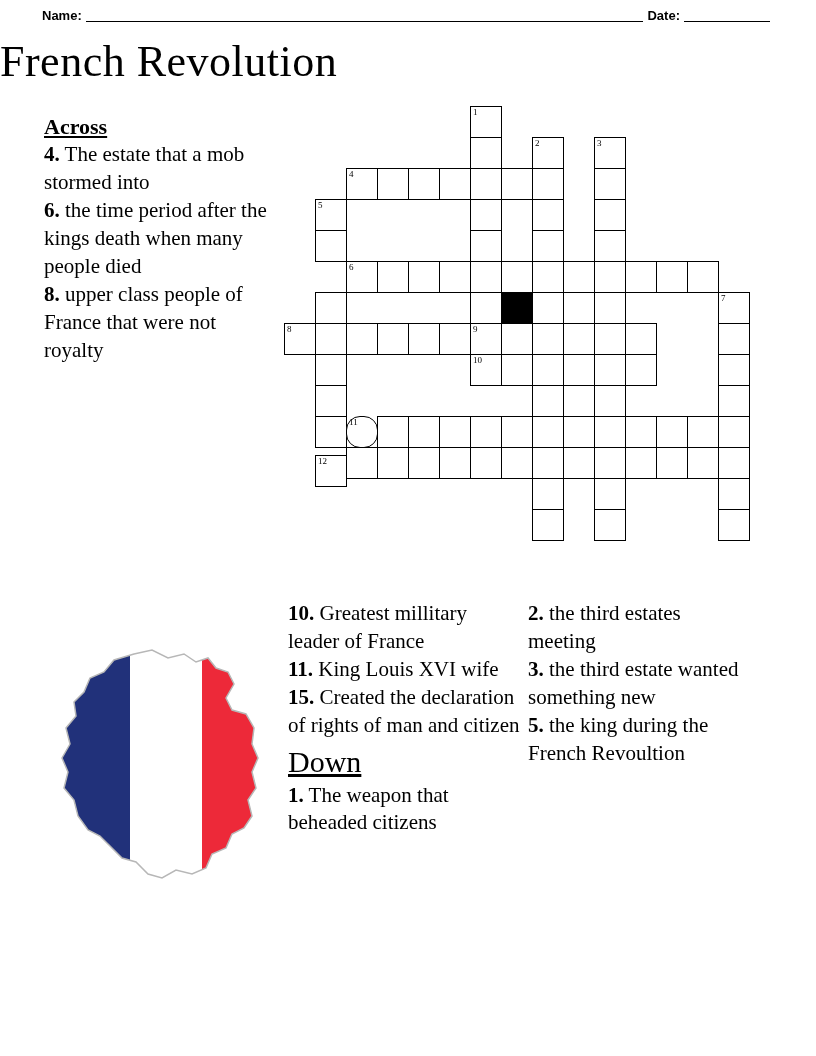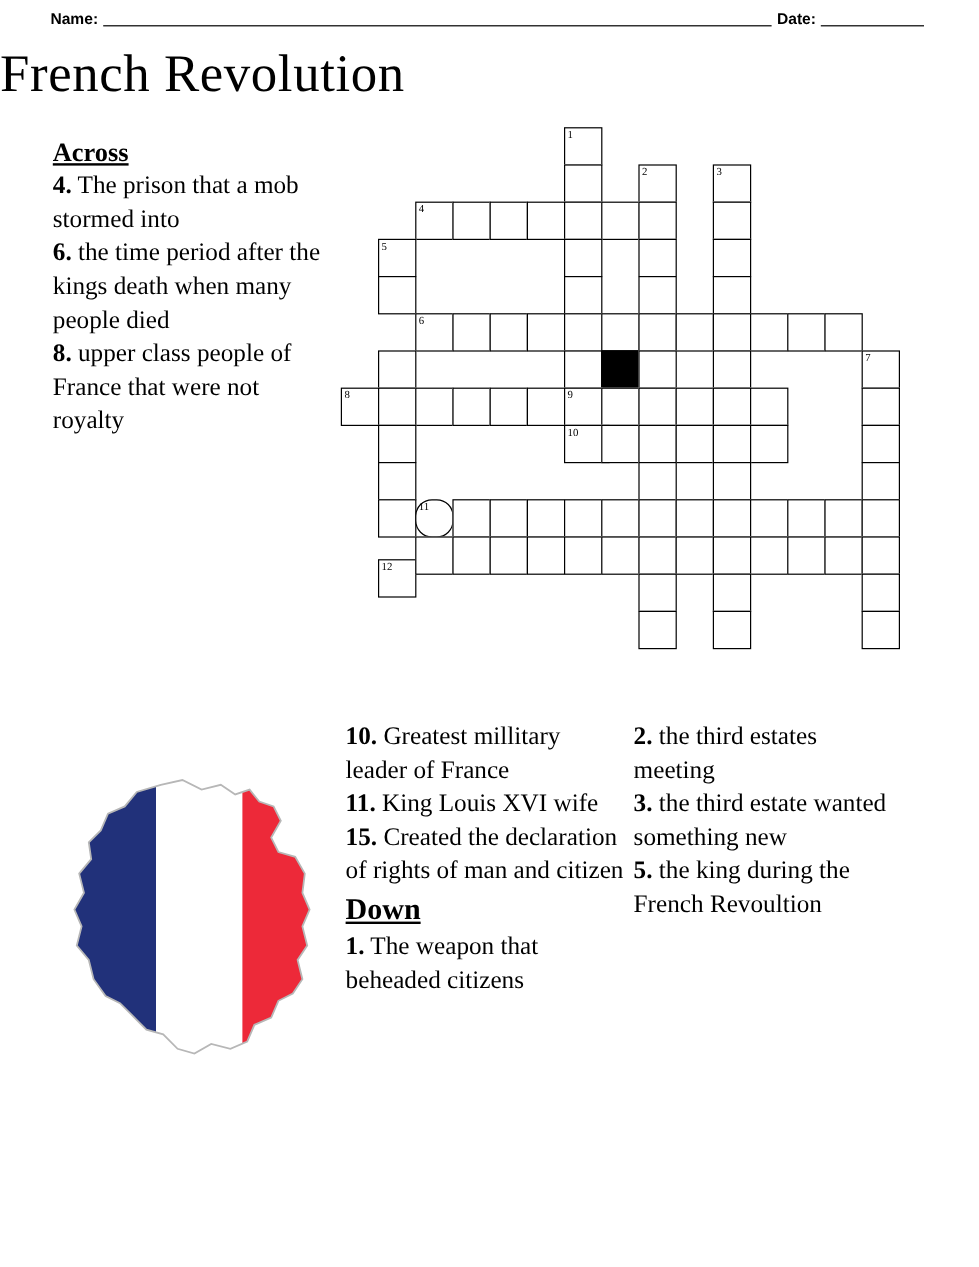--- a/index.html
+++ b/index.html
@@ -108,41 +108,41 @@
   }
   .col-right {
     position: absolute;
     top: 600px;
     left: 528px;
     width: 215px;
     font-size: 21px;
     line-height: 1.33;
   }
   .down-heading {
-    font-weight: bold;
+    font-weight: normal;
     text-decoration: underline;
-    font-size: 25px;
+    font-size: 30px;
     margin-top: 2px;
   }
 </style>
 </head>
 <body>
 
 <div class="header-line">
   <span class="field-label">Name:</span>
   <span class="rule name"></span>
   <span class="field-label">Date:</span>
   <span class="rule date"></span>
 </div>
 
 <div class="doc-title">French Revolution</div>
 
 <div class="clues-across-top">
   <div class="clues-heading">Across</div>
-  <p class="clue"><b>4.</b><span> The prison that a mob stormed into</span></p>
+  <p class="clue"><b>4.</b><span> The estate that a mob stormed into</span></p>
   <p class="clue"><b>6.</b><span> the time period after the kings death when many people died</span></p>
   <p class="clue"><b>8.</b><span> upper class people of France that were not royalty</span></p>
 </div>
 
 <div id="grid-layer">
     <div class="cell" style="left: 186px; top: 0px;">
       <span class="num">1</span>
     </div>
     <div class="cell" style="left: 186px; top: 31px;"></div>
     <div class="cell" style="left: 248px; top: 31px;">
@@ -233,21 +233,21 @@
     <div class="cell" style="left: 155px; top: 310px;"></div>
     <div class="cell" style="left: 186px; top: 310px;"></div>
     <div class="cell" style="left: 217px; top: 310px;"></div>
     <div class="cell" style="left: 248px; top: 310px;"></div>
     <div class="cell" style="left: 279px; top: 310px;"></div>
     <div class="cell" style="left: 310px; top: 310px;"></div>
     <div class="cell" style="left: 341px; top: 310px;"></div>
     <div class="cell" style="left: 372px; top: 310px;"></div>
     <div class="cell" style="left: 403px; top: 310px;"></div>
     <div class="cell" style="left: 434px; top: 310px;"></div>
-    <div class="cell" style="left: 31px; top: 360px;">
+    <div class="cell" style="left: 31px; top: 349px;">
       <span class="num">12</span>
     </div>
     <div class="cell" style="left: 62px; top: 341px;"></div>
     <div class="cell" style="left: 93px; top: 341px;"></div>
     <div class="cell" style="left: 124px; top: 341px;"></div>
     <div class="cell" style="left: 155px; top: 341px;"></div>
     <div class="cell" style="left: 186px; top: 341px;"></div>
     <div class="cell" style="left: 217px; top: 341px;"></div>
     <div class="cell" style="left: 248px; top: 341px;"></div>
     <div class="cell" style="left: 279px; top: 341px;"></div>

